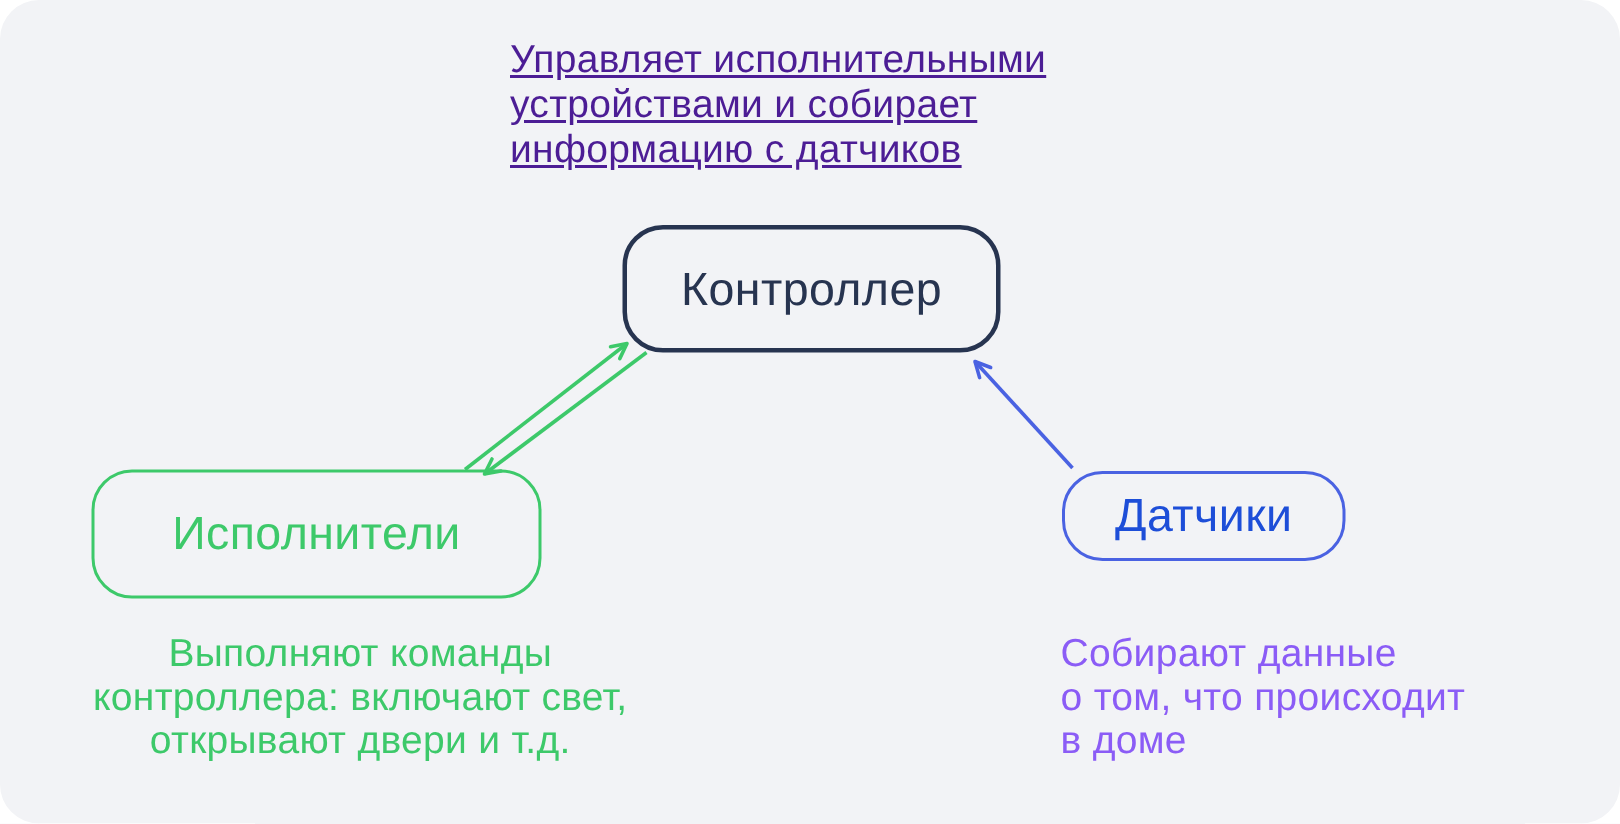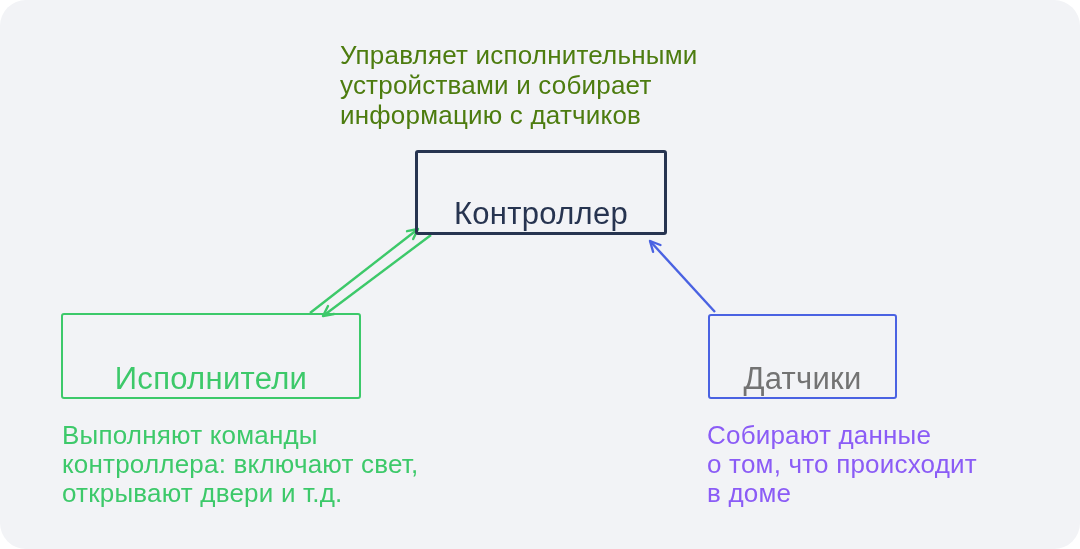--- a/index.html
+++ b/index.html
@@ -16,44 +16,44 @@
     border-radius: 26px;
     overflow: hidden;
   }
   .caption {
     position: absolute;
     font-size: 26px;
     line-height: 30px;
     white-space: pre-line;
     letter-spacing: 0.2px;
   }
-  .caption-top   { left: 340px; top: 40px;  color: #4d7c0f; }
-  .caption-green { left: 62px;  top: 421px; color: #3dc96a; line-height: 29px; }
+  .caption-top   { left: 340px; top: 24px;  color: #4c1d95; text-decoration: underline; }
+  .caption-green { left: 62px;  top: 421px; color: #3dc96a; line-height: 29px; text-align: center; }
   .caption-blue  { left: 707px; top: 421px; color: #8b5cf6; line-height: 29px; }
   .node {
     position: absolute;
     box-sizing: border-box;
     display: flex;
-    align-items: flex-end;
+    align-items: center;
     justify-content: center;
-    border-radius: 3px;
+    border-radius: 27px;
     background: transparent;
   }
   .node-label { font-size: 31px; letter-spacing: 0.3px; }
   .node-controller {
     left: 415px; top: 150px; width: 252px; height: 85px;
     border: 3px solid #273450; color: #273450;
   }
   .node-executors {
     left: 61px; top: 313px; width: 300px; height: 86px;
     border: 2px solid #3dc96a; color: #3dc96a;
   }
   .node-sensors {
-    left: 708px; top: 314px; width: 189px; height: 85px;
-    border: 2px solid #4a62e2; color: #737373;
+    left: 708px; top: 314px; width: 189px; height: 60px;
+    border: 2px solid #4a62e2; color: #1d4ed8;
   }
   svg.arrows-layer {
     position: absolute;
     left: 0; top: 0;
     pointer-events: none;
   }
 </style>
 </head>
 <body>
 

